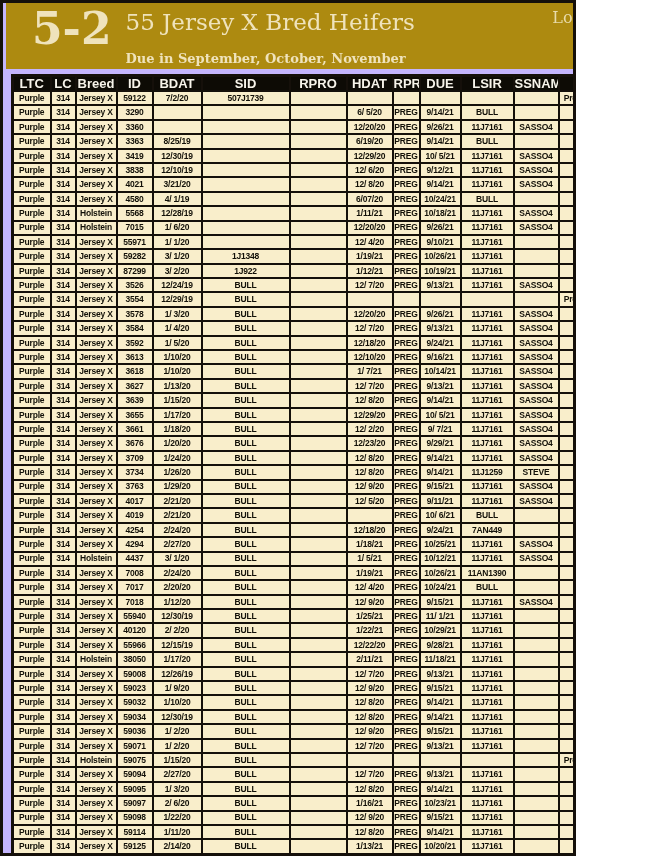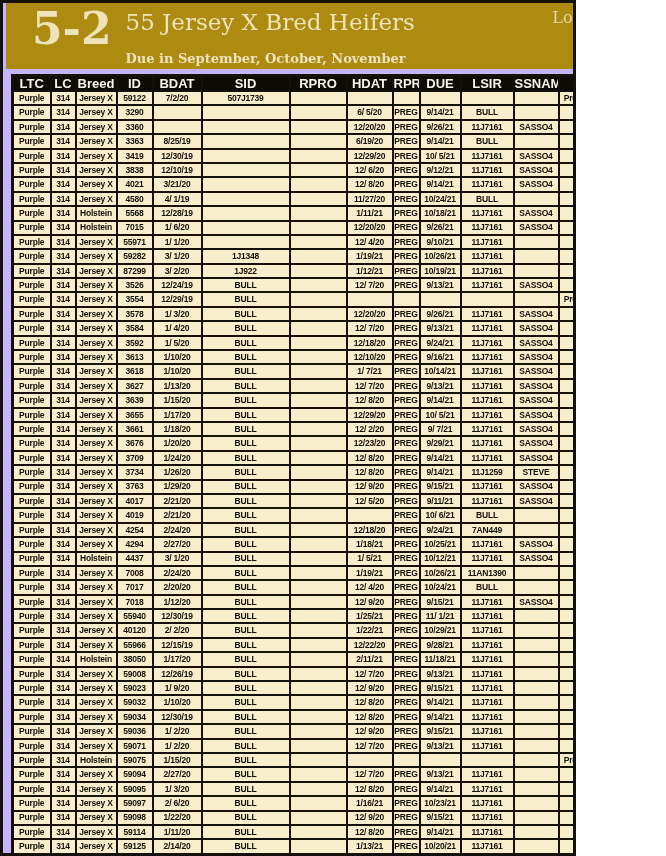--- a/index.html
+++ b/index.html
@@ -201,21 +201,21 @@
           <td class="comment"></td>
         </tr>
         <tr>
           <td>Purple</td>
           <td>314</td>
           <td>Jersey X</td>
           <td>4580</td>
           <td>4/ 1/19</td>
           <td></td>
           <td></td>
-          <td>11/27/20</td>
+          <td>6/07/20</td>
           <td>PREG</td>
           <td>10/24/21</td>
           <td>BULL</td>
           <td></td>
           <td class="comment"></td>
         </tr>
         <tr>
           <td>Purple</td>
           <td>314</td>
           <td>Holstein</td>

